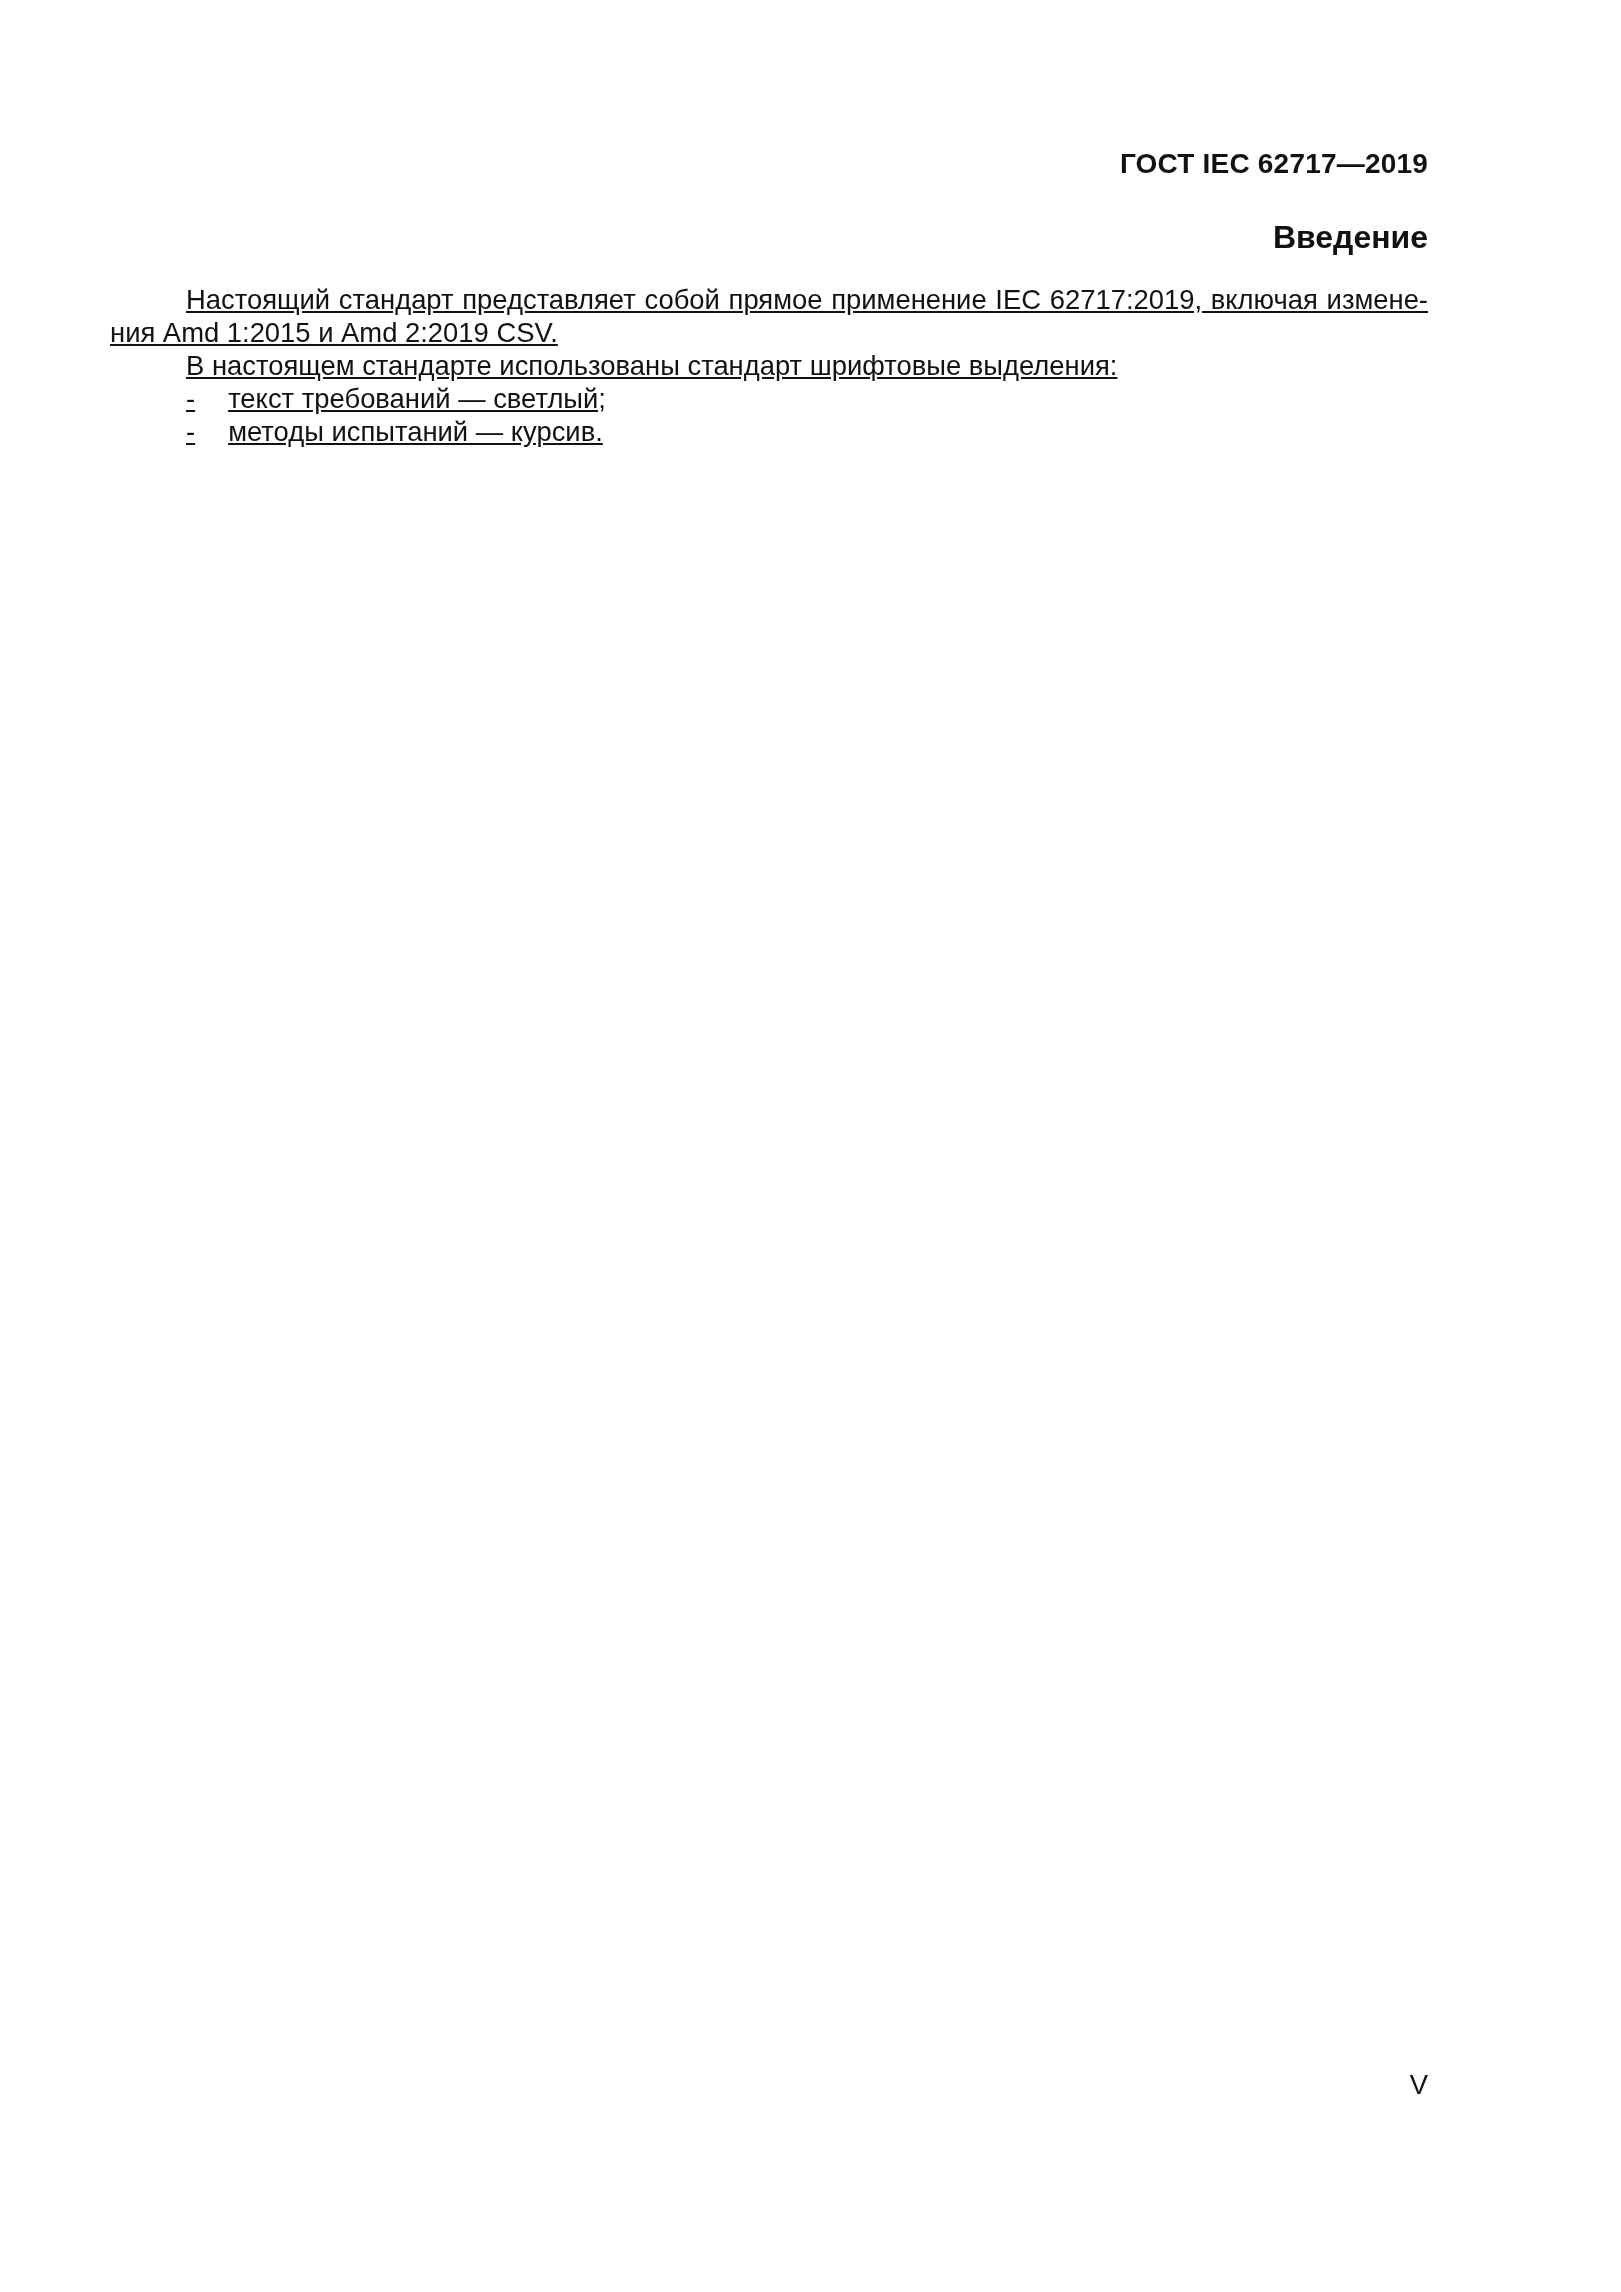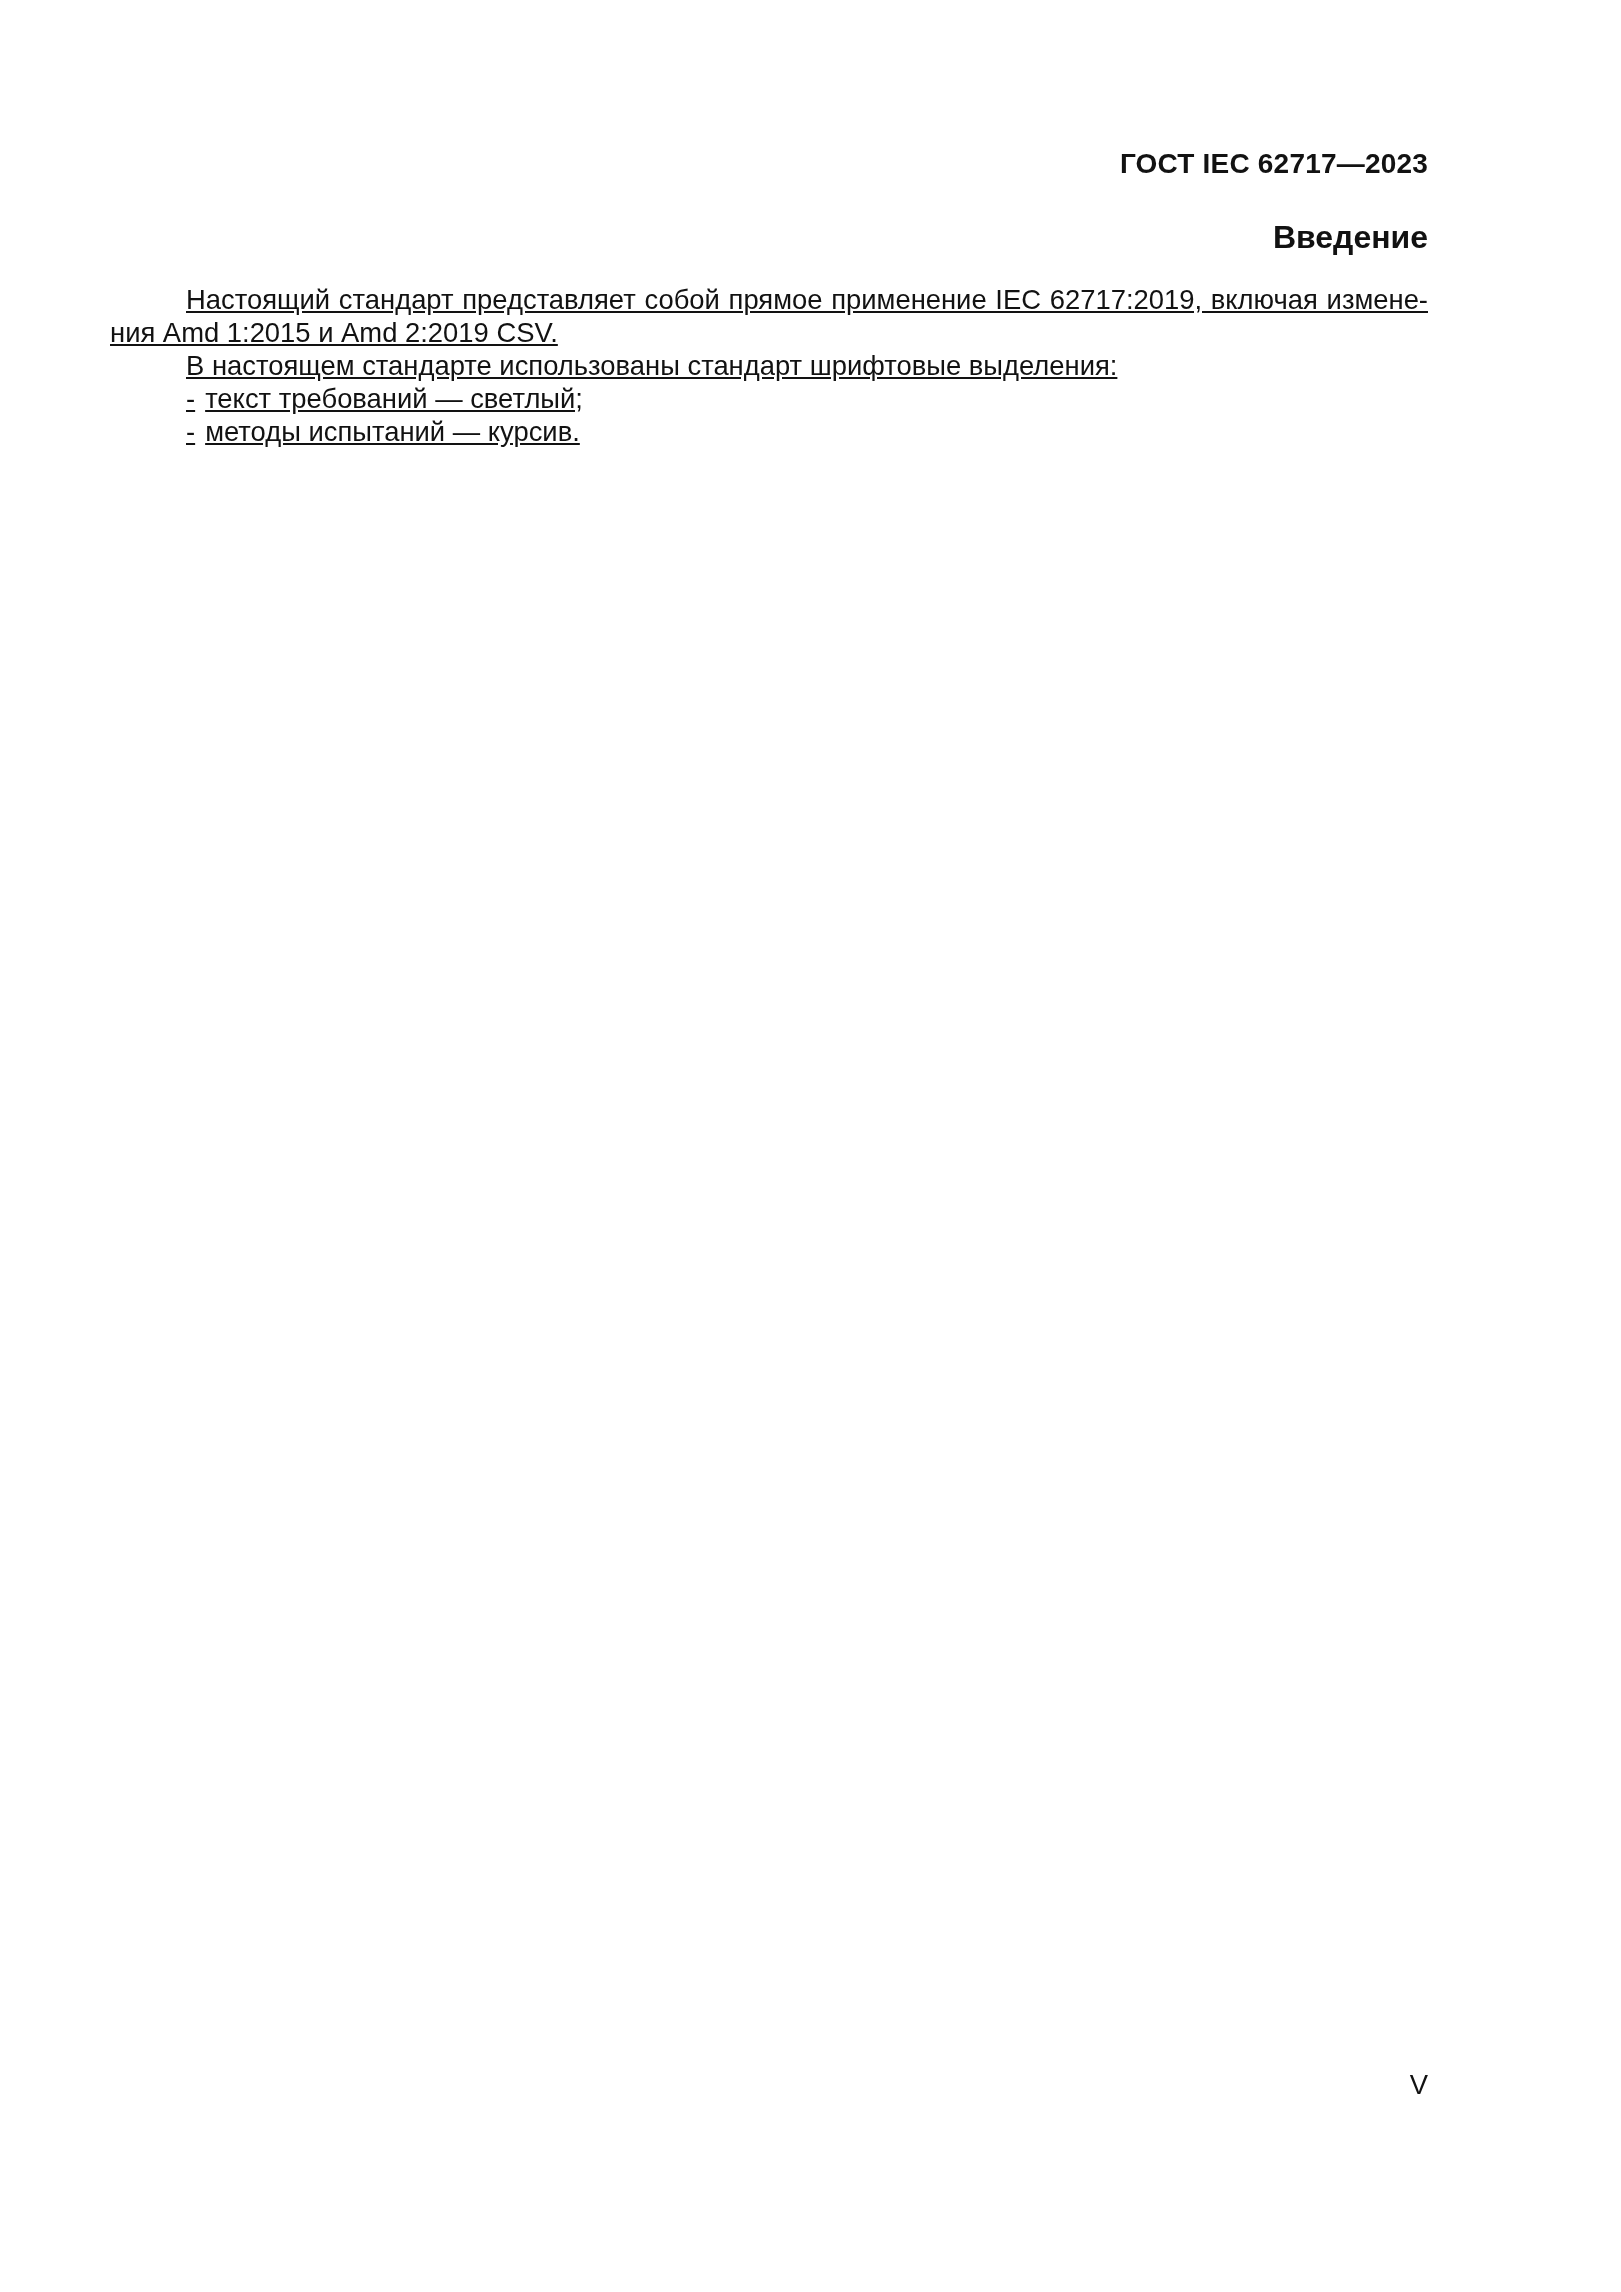--- a/index.html
+++ b/index.html
@@ -53,38 +53,38 @@
   .line-indent {
     text-indent: 76px;
   }
   .line-justified {
     text-indent: 76px;
     text-align: justify;
     text-align-last: justify;
     white-space: nowrap;
   }
   .bullet-text {
-    margin-left: 10px;
+    margin-left: 33px;
   }
   .page-number {
     position: absolute;
     left: 110px;
     width: 1318px;
     top: 2068px;
     text-align: right;
     font-size: 27.4px;
     line-height: 33px;
   }
 </style>
 </head>
 <body>
 
 <div class="page">
 
-  <div class="doc-header">ГОСТ IEC 62717—2023</div>
+  <div class="doc-header">ГОСТ IEC 62717—2019</div>
 
   <div class="doc-title">Введение</div>
 
   <div class="doc-body">
     <p class="line-justified">Настоящий стандарт представляет собой прямое применение IEC 62717:2019, включая измене-</p>
     <p class="line-plain">ния Amd 1:2015 и Amd 2:2019 CSV.</p>
     <p class="line-indent">В настоящем стандарте использованы стандарт шрифтовые выделения:</p>
     <p class="line-indent"><span>-</span><span class="bullet-text">текст требований — светлый;</span></p>
     <p class="line-indent"><span>-</span><span class="bullet-text">методы испытаний — курсив.</span></p>
   </div>

